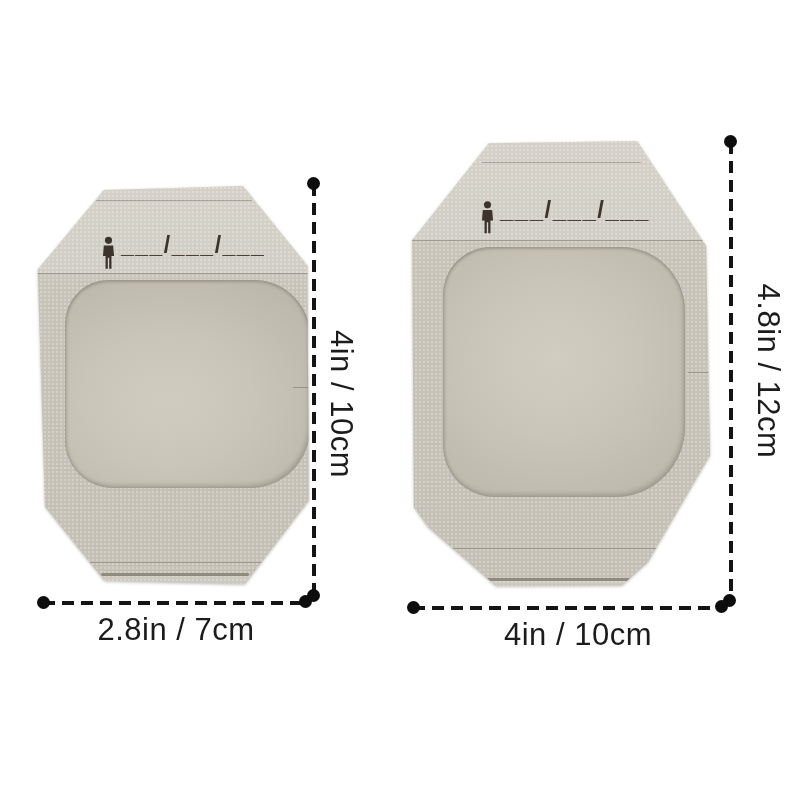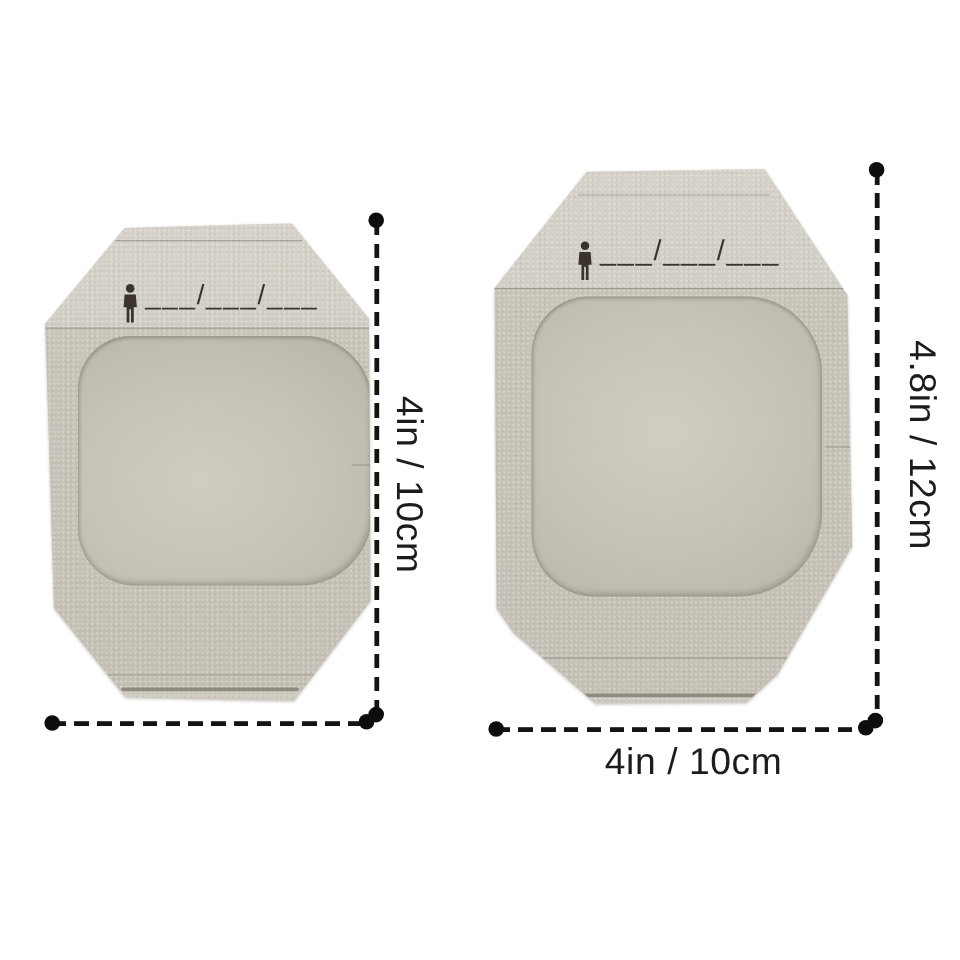--- a/index.html
+++ b/index.html
@@ -42,21 +42,21 @@
   .window-small{
     border-radius:44px 56px 60px 48px;
     background:radial-gradient(ellipse 72% 66% at 42% 58%, #d0ccc0 0%, #c9c5b9 48%, #bcb8ac 100%);
   }
   .window-large{
     border-radius:48px 64px 70px 52px;
     background:radial-gradient(ellipse 70% 62% at 46% 45%, #d1cdc1 0%, #c9c5b9 50%, #bdb9ad 100%);
   }
   .person{position:absolute;}
   .datefield{
-    position:absolute;color:#3b332c;font-weight:400;white-space:nowrap;
+    position:absolute;color:#3b332c;font-weight:700;white-space:nowrap;
   }
 
   
   .dim-line-v{position:absolute;width:4px;
     background:repeating-linear-gradient(180deg,#141414 0 12px, transparent 12px 19px);}
   .dim-line-h{position:absolute;height:4px;
     background:repeating-linear-gradient(90deg,#141414 0 12px, transparent 12px 19px);}
   .dot{position:absolute;width:13px;height:13px;border-radius:50%;background:#0d0d0d;}
   .dim-label{
     position:absolute;color:#1c1c1c;font-size:31px;letter-spacing:.5px;
@@ -114,20 +114,21 @@
   </div>
 
   <div class="dim-line-v" style="left:312px;top:184px;height:413px;"></div>
   <div class="dot" style="left:307px;top:177px;"></div>
   <div class="dot" style="left:307px;top:589px;"></div>
   <div class="dim-label vertical" style="left:231px;top:387px;width:220px;height:34px;line-height:34px;">4in / 10cm</div>
 
   <div class="dim-line-h" style="left:43px;top:601px;width:265px;"></div>
   <div class="dot" style="left:37px;top:596px;"></div>
   <div class="dot" style="left:299px;top:595px;"></div>
+  <div class="dim-label" style="left:56px;top:612px;width:240px;">2.8in / 7cm</div>
 
   <div class="dim-line-v" style="left:729px;top:142px;height:459px;"></div>
   <div class="dot" style="left:724px;top:135px;"></div>
   <div class="dot" style="left:723px;top:594px;"></div>
   <div class="dim-label vertical" style="left:648px;top:354px;width:240px;height:34px;line-height:34px;">4.8in / 12cm</div>
 
   <div class="dim-line-h" style="left:413px;top:606px;width:311px;"></div>
   <div class="dot" style="left:407px;top:601px;"></div>
   <div class="dot" style="left:715px;top:600px;"></div>
   <div class="dim-label" style="left:458px;top:617px;width:240px;">4in / 10cm</div>

